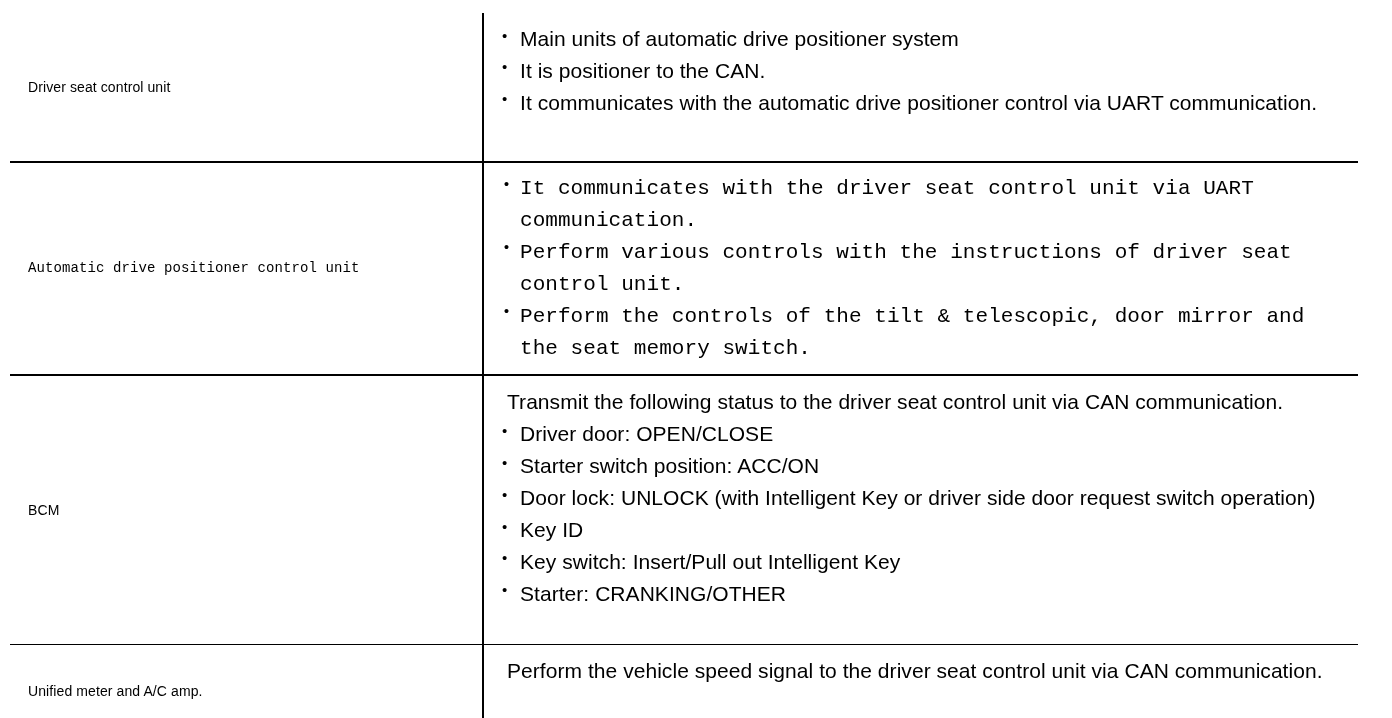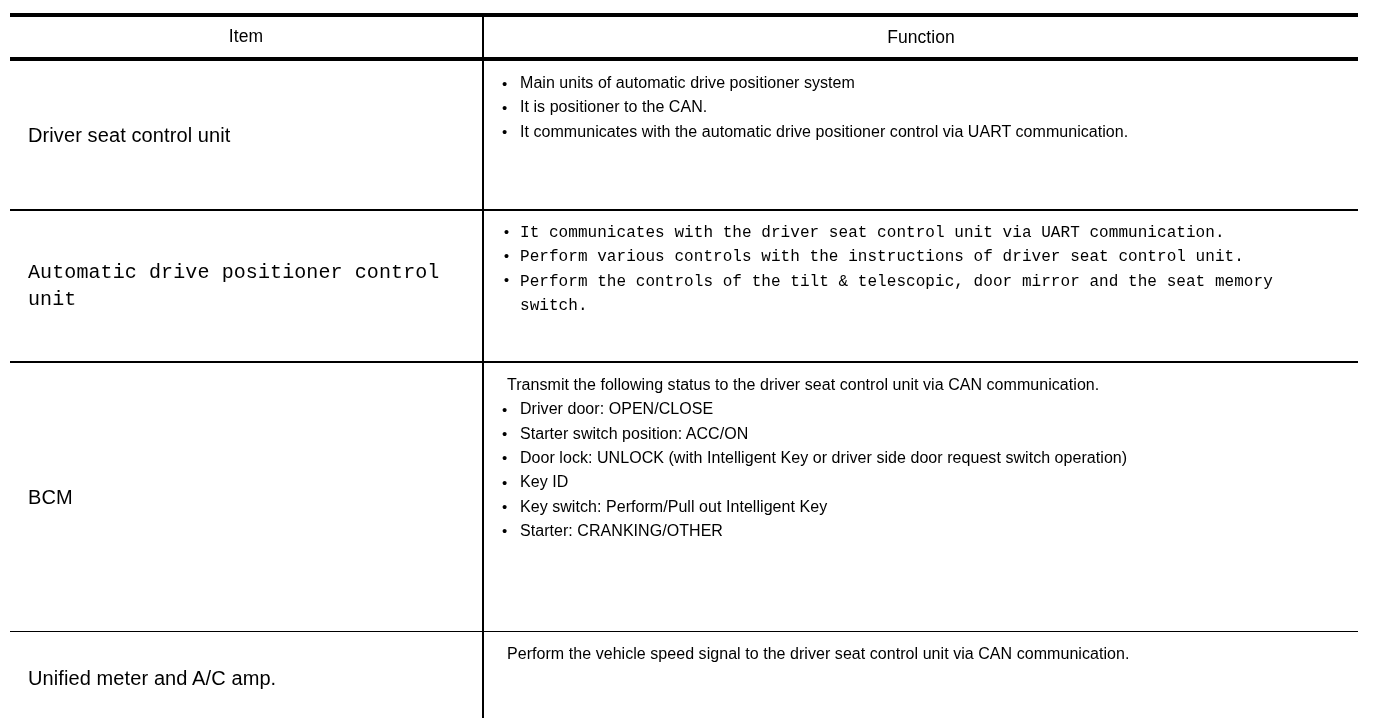--- a/index.html
+++ b/index.html
@@ -40,29 +40,29 @@
   .fn-table .rule-top    { border-top: 4px solid #000; }
   .fn-table .rule-heavy  { border-bottom: 4px solid #000; }
   .fn-table .rule-thin   { border-bottom: 2px solid #000; }
   .fn-table .rule-hair   { border-bottom: 1.6px solid #000; }
 
   
   .cell-item {
     border-right: 2px solid #000;
     padding: 0 0 0 18px;
     vertical-align: middle;
-    font-size: 20px;
+    font-size: 14px;
     line-height: 1.35;
     letter-spacing: 0.1px;
   }
 
   .cell-func {
     padding: 10px 10px 10px 16px;
     vertical-align: top;
-    font-size: 16px;
+    font-size: 21px;
     line-height: 1.52;
     letter-spacing: 0.05px;
   }
 
   .head-cell {
     text-align: center;
     font-size: 17.5px;
     height: 40px;
     vertical-align: middle;
     padding: 0;
@@ -105,24 +105,20 @@
 
 <div class="page">
 
   <table class="fn-table">
     <colgroup>
       <col class="col-item">
       <col class="col-func">
     </colgroup>
     <tbody>
 
-      <tr class="r-head rule-top">
-        <td class="head-cell cell-item rule-heavy rule-top">Item</td>
-        <td class="head-cell cell-func rule-heavy rule-top">Function</td>
-      </tr>
 
       <tr class="r-driver">
         <td class="cell-item rule-thin">Driver seat control unit</td>
         <td class="cell-func rule-thin">
           <ul class="bullets">
             <li>Main units of automatic drive positioner system</li>
             <li>It is positioner to the CAN.</li>
             <li>It communicates with the automatic drive positioner control via UART communication.</li>
           </ul>
         </td>
@@ -141,21 +137,21 @@
 
       <tr class="r-bcm">
         <td class="cell-item rule-hair">BCM</td>
         <td class="cell-func rule-hair">
           <p class="lead-line">Transmit the following status to the driver seat control unit via CAN communication.</p>
           <ul class="bullets">
             <li>Driver door: OPEN/CLOSE</li>
             <li>Starter switch position: ACC/ON</li>
             <li>Door lock: UNLOCK (with Intelligent Key or driver side door request switch operation)</li>
             <li>Key ID</li>
-            <li>Key switch: Perform/Pull out Intelligent Key</li>
+            <li>Key switch: Insert/Pull out Intelligent Key</li>
             <li>Starter: CRANKING/OTHER</li>
           </ul>
         </td>
       </tr>
 
       <tr class="r-meter">
         <td class="cell-item rule-hair">Unified meter and A/C amp.</td>
         <td class="cell-func rule-hair">
           <p class="lead-line">Perform the vehicle speed signal to the driver seat control unit via CAN communication.</p>
         </td>

